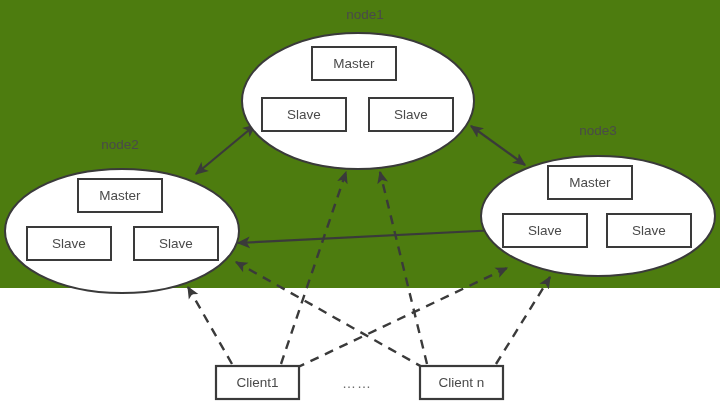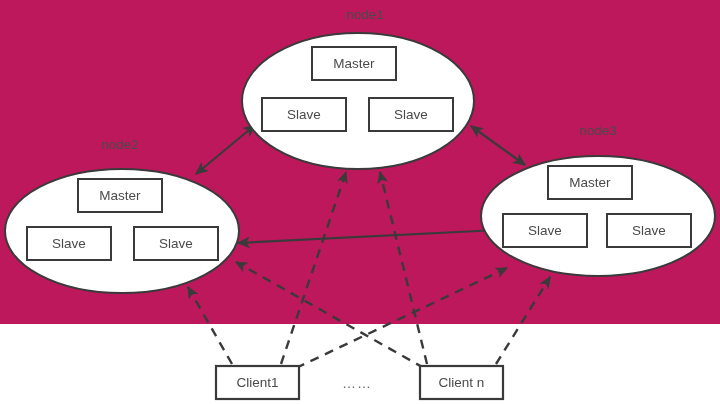--- a/index.html
+++ b/index.html
@@ -9,22 +9,22 @@
   }
   body {
     width: 720px;
     height: 404px;
     font-family: "Liberation Sans", sans-serif;
     overflow: hidden;
   }
   #diagram-root {
     position: relative;
     width: 720px;
-    height: 324px;
-    background: #be185d;
+    height: 288px;
+    background: #4d7c0f;
   }
   svg#diagram-svg {
     display: block;
     width: 720px;
     height: 404px;
   }
   .node-ellipse {
     fill: #ffffff;
     stroke: #3a3a3a;
     stroke-width: 2;

